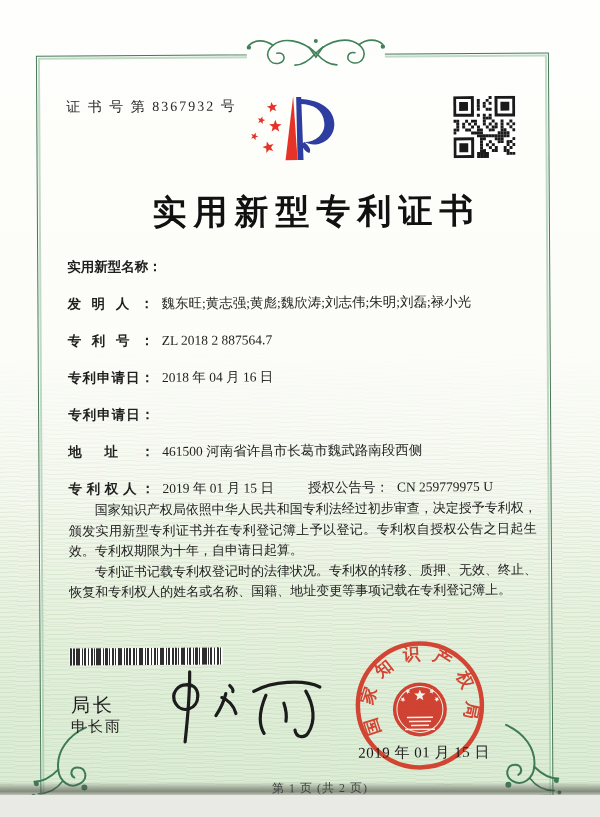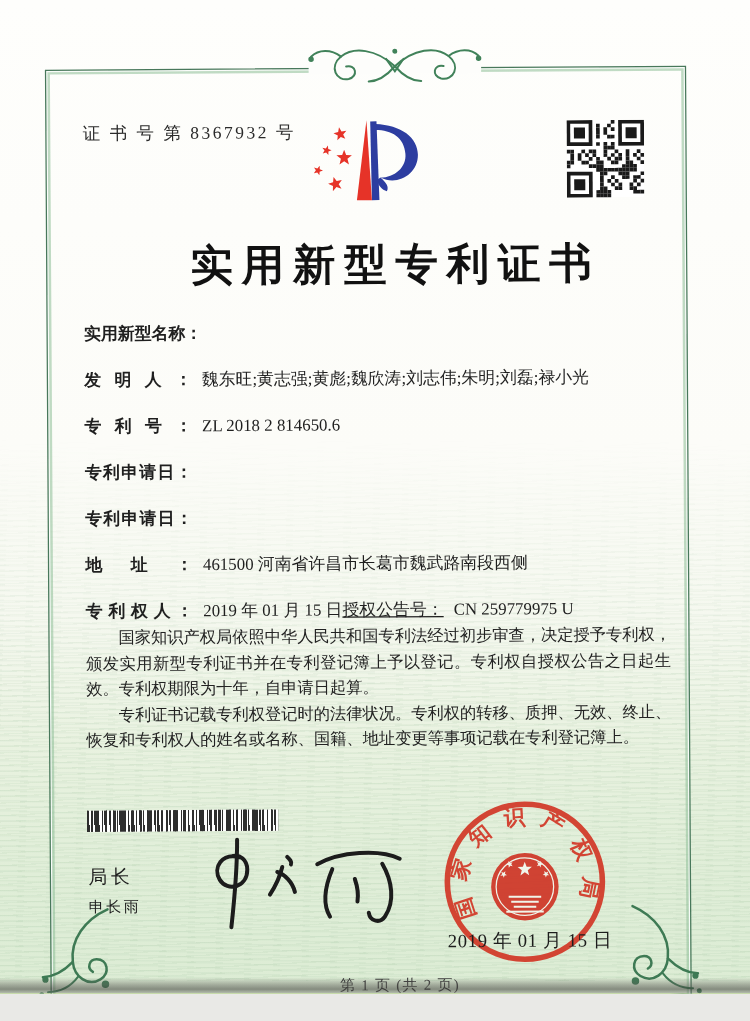--- a/index.html
+++ b/index.html
@@ -22,31 +22,31 @@
   .orn-br{position:absolute;left:498px;top:724px;width:64px;height:80px;transform:scaleX(-1);}
   .cert-no{position:absolute;left:68px;top:97px;font-size:14px;letter-spacing:2px;color:#2a2a2a;}
   .logo{position:absolute;left:247px;top:90px;width:96px;height:80px;}
   .qr{position:absolute;left:455px;top:97px;width:62px;height:62px;}
   .title{position:absolute;left:0;right:0;top:189px;text-align:center;font-size:34px;
          letter-spacing:7px;font-weight:700;color:#111;}
   .fields{position:absolute;left:68px;top:257px;width:470px;font-size:13.5px;}
   .frow{display:flex;align-items:baseline;height:21px;margin-bottom:16px;white-space:nowrap;}
   .flabel{width:86px;flex:none;text-align:justify;text-align-last:justify;font-weight:bold;}
   .fvalue{margin-left:8px;}
-  .flabel2{text-decoration:underline;}
+  .flabel2{margin-left:34px;}
   .paras{position:absolute;left:68px;top:499px;width:468px;font-size:13px;line-height:20.5px;
          text-align:justify;color:#222;}
   .paras p{margin:0;text-indent:2em;}
   .barcode{position:absolute;left:68px;top:647px;width:153px;height:17px;background-color:#fff;
     background-image:
       repeating-linear-gradient(90deg,#2e2e2e 0 1px,transparent 1px 3px),
       repeating-linear-gradient(90deg,#2e2e2e 0 2px,transparent 2px 7px),
       repeating-linear-gradient(90deg,transparent 0 4px,#2e2e2e 4px 5px,transparent 5px 11px);}
-  .director-title{position:absolute;left:69px;top:691px;font-size:15px;letter-spacing:3px;color:#1c1c1c;}
-  .director-name{position:absolute;left:69px;top:716px;font-size:12px;letter-spacing:2px;color:#1c1c1c;}
+  .director-title{position:absolute;left:69px;top:691px;font-size:19px;letter-spacing:3px;color:#1c1c1c;}
+  .director-name{position:absolute;left:69px;top:716px;font-size:15px;letter-spacing:2px;color:#1c1c1c;}
   .signature{position:absolute;left:152px;top:663px;width:190px;height:85px;}
   .seal{position:absolute;left:348px;top:636px;width:140px;height:140px;opacity:.92;}
   .seal-date{position:absolute;left:356px;top:744px;font-size:15px;letter-spacing:.5px;color:#1c1c1c;}
   .footer{position:absolute;left:0;right:0;top:780px;text-align:center;font-size:12px;
           letter-spacing:1px;color:#3a3a3a;}
   .bottom-edge{position:absolute;left:0;right:0;bottom:0;height:13px;
     background:linear-gradient(180deg,rgba(0,0,0,0) 0%,rgba(92,92,86,.45) 45%,rgba(60,60,56,.55) 72%,rgba(140,140,134,.4) 100%);}
   .corner-mark{position:absolute;right:-4px;top:4px;width:18px;height:2px;background:#d3d3cd;transform:rotate(38deg);}
 </style>
 </head>
@@ -254,24 +254,25 @@
     <div class="fields">
       <div class="frow">
         <span class="flabel">实用新型名称：</span>
       </div>
       <div class="frow">
         <span class="flabel">发明人：</span>
         <span class="fvalue">魏东旺;黄志强;黄彪;魏欣涛;刘志伟;朱明;刘磊;禄小光</span>
       </div>
       <div class="frow">
         <span class="flabel">专利号：</span>
-        <span class="fvalue">ZL 2018 2 814650.6</span>
+        <span class="fvalue">ZL 2018 2 887564.7</span>
       </div>
       <div class="frow">
         <span class="flabel">专利申请日：</span>
+        <span class="fvalue">2018 年 04 月 16 日</span>
       </div>
       <div class="frow">
         <span class="flabel">专利申请日：</span>
       </div>
       <div class="frow">
         <span class="flabel">地址：</span>
         <span class="fvalue">461500 河南省许昌市长葛市魏武路南段西侧</span>
       </div>
       <div class="frow">
         <span class="flabel">专利权人：</span>

